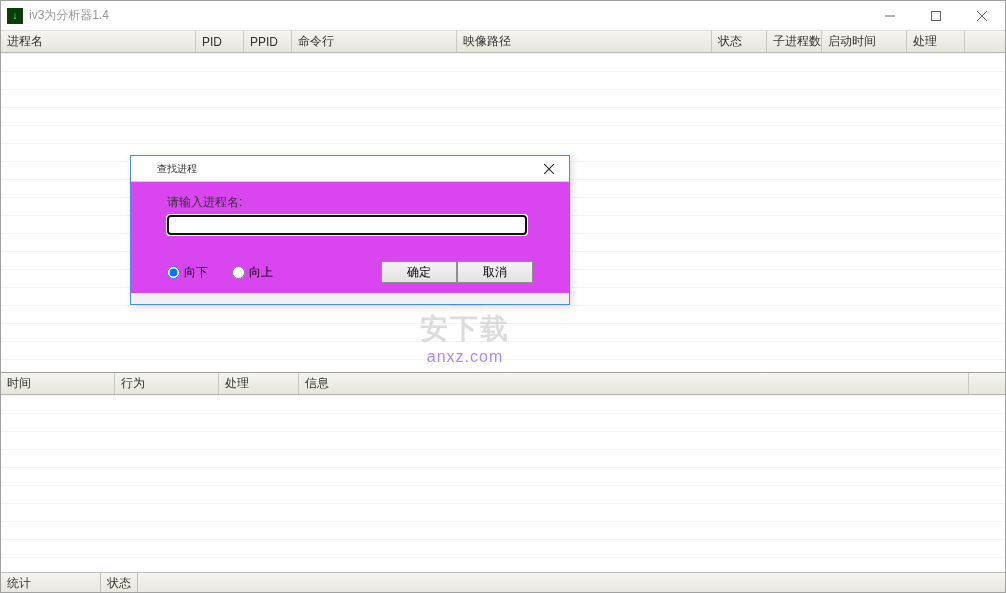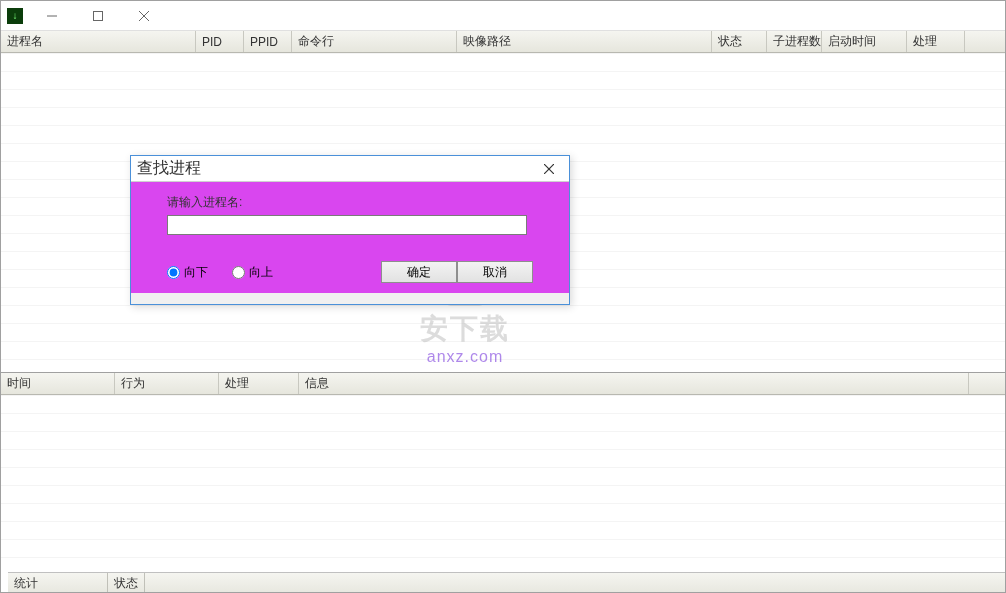--- a/index.html
+++ b/index.html
@@ -98,21 +98,20 @@
       position: absolute;
       inset: 0;
       background-image: linear-gradient(#f4f4f4 1px, transparent 1px);
       background-size: 100% 18px;
     }
     .statusbar {
       height: 20px;
       background: linear-gradient(#f5f5f0, #e8e8e0);
       display: flex;
       border-top: 1px solid #c0c0c0;
-      margin-left: 7px;
     }
     .status-cell {
       padding: 2px 6px;
       border-right: 1px solid #c0c0b8;
       color: #333;
     }
     .status-cell:first-child { width: 100px; }
 
     
     .dialog {
@@ -129,21 +128,22 @@
       height: 26px;
       background: #ffffff;
       display: flex;
       align-items: center;
       padding: 0 6px;
       border-bottom: 1px solid #d0d0d0;
     }
     .dialog-title {
       flex: 1;
       color: #333;
-      font-size: 16px;
+      font-size: 10px;
+      margin-left: 20px;
     }
     .dialog-close {
       width: 28px;
       height: 20px;
       display: flex;
       align-items: center;
       justify-content: center;
       cursor: pointer;
       font-size: 13px;
       color: #333;
@@ -244,20 +244,21 @@
       color: #6d28d9;
       letter-spacing: 1px;
     }
   </style>
 </head>
 <body>
 
 <div class="window">
   <div class="titlebar">
     <div class="titlebar-icon">↓</div>
+    <div class="titlebar-text">iv3为分析器1.4</div>
     <div class="titlebar-controls">
       <div class="titlebar-btn">
         <svg width="10" height="10" viewBox="0 0 10 10">
             <line x1="0" y1="5" x2="10" y2="5" stroke="#666" stroke-width="1"></line>
           </svg>
       </div>
       <div class="titlebar-btn">
         <svg width="10" height="10" viewBox="0 0 10 10">
             <rect x="0.5" y="0.5" width="9" height="9" fill="none" stroke="#666" stroke-width="1"></rect>
           </svg>

